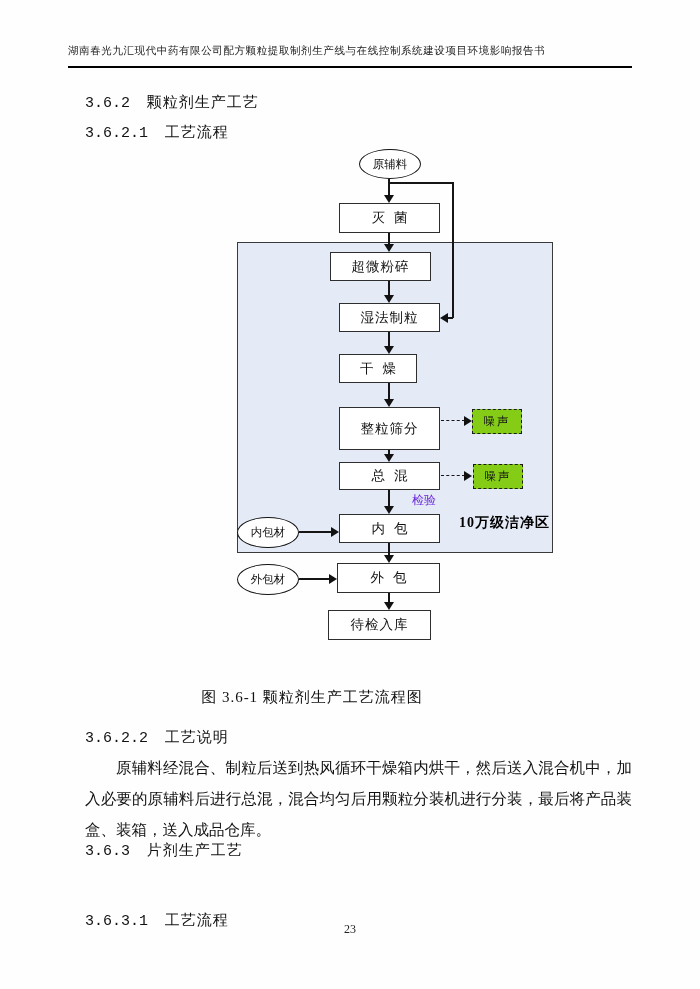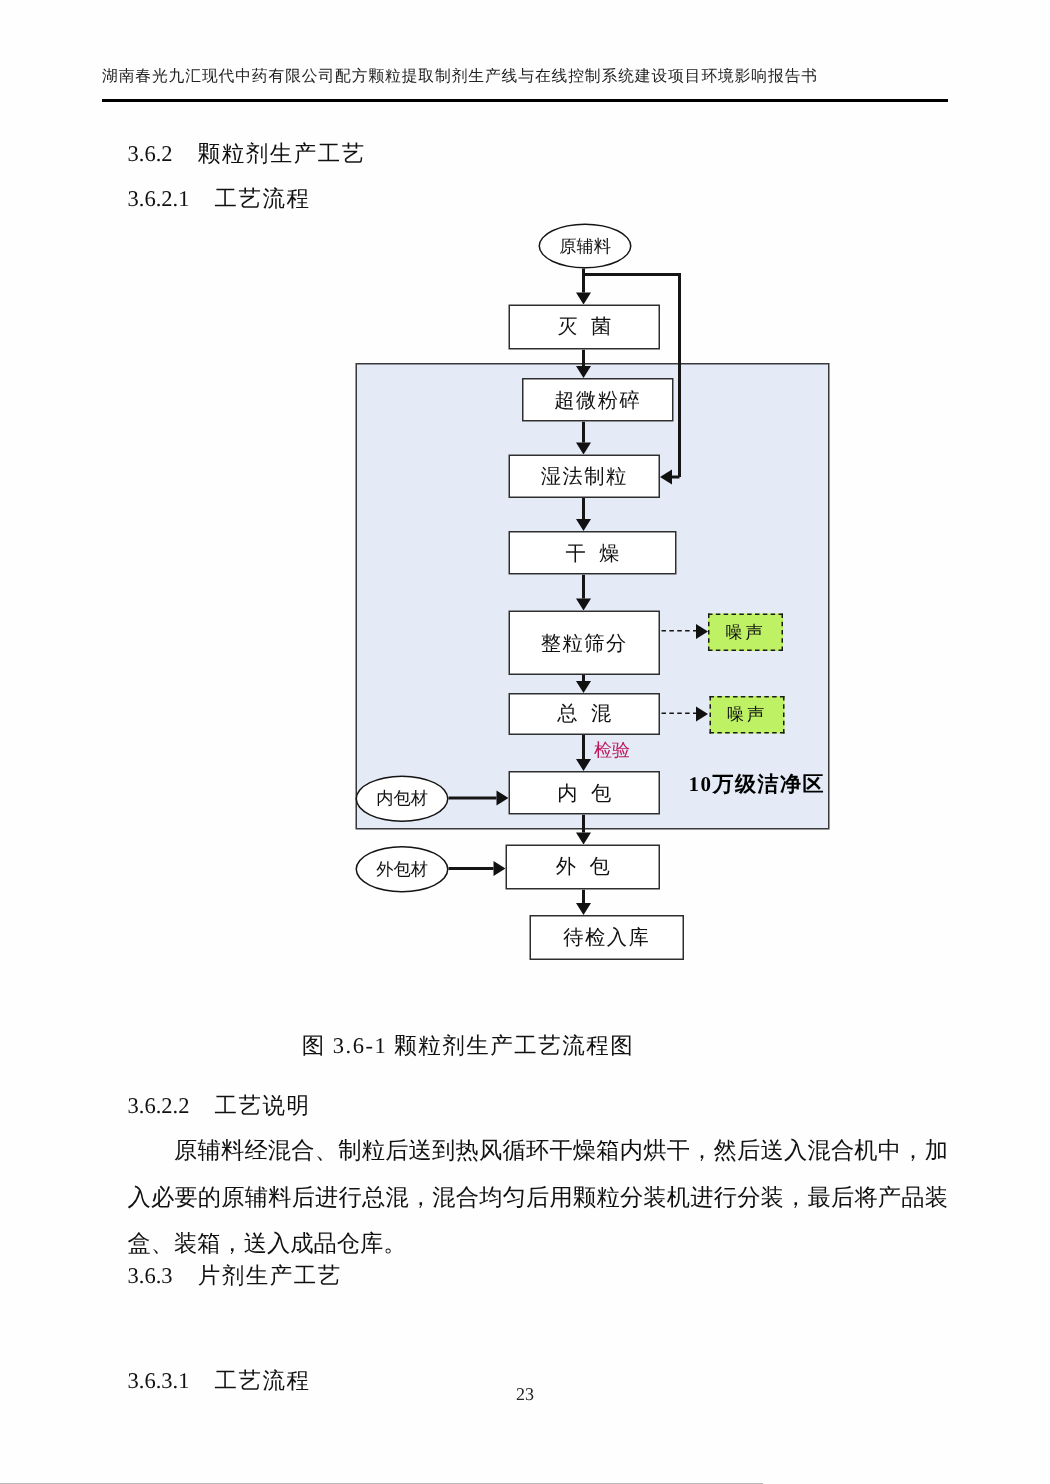--- a/index.html
+++ b/index.html
@@ -8,53 +8,53 @@
     position:relative; width:700px; height:989px; margin:0 auto;
     background:#fefefe; overflow:hidden;
     font-family:"Liberation Serif","DejaVu Serif",serif; color:#1a1a1a;
   }
   .running-header {
     position:absolute; left:68px; top:44px; width:564px;
     text-align:left; font-size:10.5px; letter-spacing:.6px; color:#222;
   }
   .header-rule { position:absolute; left:68px; top:66px; width:564px; height:2px; background:#000; }
   .heading { position:absolute; left:85px; font-size:15px; color:#111; white-space:nowrap; }
-  .heading .num { display:inline-block; }
+  .heading .num { display:inline-block;font-family:Liberation Mono, monospace; }
   .heading .ttl { display:inline-block; margin-left:13px; letter-spacing:1px; }
 
   
   .fbox {
     position:absolute; background:#fff; border:1.5px solid #2e2e2e; z-index:3;
     display:flex; align-items:center; justify-content:center;
     font-size:13.5px; color:#111; letter-spacing:1px;
   }
   .fbox.sp { letter-spacing:9px; text-indent:9px; }
   .oval {
     position:absolute; background:#fff; border:1.6px solid #141414; border-radius:50%; z-index:3;
     display:flex; align-items:center; justify-content:center; font-size:11.5px; color:#111;
   }
   .dashedbox {
-    position:absolute; background:#bef264; border:1.4px dashed #1a1a1a; z-index:3;
+    position:absolute; background:#84cc16; border:1.4px dashed #1a1a1a; z-index:3;
     display:flex; align-items:center; justify-content:center;
     font-size:11.5px; color:#111; letter-spacing:2px;
   }
   .vline { position:absolute; width:1.5px; background:#151515; z-index:2; }
   .hline { position:absolute; height:1.5px; background:#151515; z-index:2; }
   .dashh { position:absolute; height:0; border-top:1.5px dashed #151515; z-index:2; }
   .ah-down { position:absolute; width:0; height:0; z-index:2;
     border-left:5px solid transparent; border-right:5px solid transparent; border-top:8px solid #111; }
   .ah-right { position:absolute; width:0; height:0; z-index:2;
     border-top:5px solid transparent; border-bottom:5px solid transparent; border-left:8px solid #111; }
   .ah-left { position:absolute; width:0; height:0; z-index:2;
     border-top:5px solid transparent; border-bottom:5px solid transparent; border-right:8px solid #111; }
   .clean-area { position:absolute; left:237px; top:242px; width:316px; height:311px;
     border:1.5px solid #3a3a3a; z-index:1; }
   .clean-label { position:absolute; left:459px; top:514px; z-index:3;
     font-weight:bold; font-size:14px; letter-spacing:1px; color:#000; }
-  .flow-label { position:absolute; font-size:12px; color:#be185d; z-index:3; }
+  .flow-label { position:absolute; font-size:12px; color:#6d28d9; z-index:3;margin-left:16px; }
   .fig-caption { position:absolute; left:0; top:688px; width:624px; text-align:center;
     font-size:15px; color:#111; letter-spacing:1px; }
   .body-par { position:absolute; left:85px; top:752px; width:547px;
     font-size:15.5px; line-height:31px; text-align:justify; text-indent:2em; color:#111; }
   .page-num { position:absolute; left:0; top:922px; width:700px; text-align:center;
     font-size:12px; color:#222; }
 </style>
 </head>
 <body>
 
@@ -81,28 +81,28 @@
 
     <div class="vline" style="left:388px;top:179px;height:16px"></div>
     <div class="ah-down" style="left:384px;top:195px"></div>
 
     <div class="hline" style="left:389px;top:182px;width:64px"></div>
     <div class="vline" style="left:452px;top:182px;height:136px"></div>
     <div class="hline" style="left:448px;top:317px;width:5px"></div>
     <div class="ah-left" style="left:440px;top:313px"></div>
 
     <div class="fbox sp" style="left:339px;top:203px;width:101px;height:30px">灭菌</div>
-    <div class="fbox" style="left:348px;top:252px;width:101px;height:29px">超微粉碎</div>
+    <div class="fbox" style="left:330px;top:252px;width:101px;height:29px">超微粉碎</div>
     <div class="fbox" style="left:339px;top:303px;width:101px;height:29px">湿法制粒</div>
-    <div class="fbox sp" style="left:339px;top:354px;width:112px;height:29px">干燥</div>
+    <div class="fbox sp" style="left:339px;top:354px;width:78px;height:29px">干燥</div>
     <div class="fbox" style="left:339px;top:407px;width:101px;height:43px">整粒筛分</div>
     <div class="fbox sp" style="left:339px;top:462px;width:101px;height:28px">总混</div>
     <div class="fbox sp" style="left:339px;top:514px;width:101px;height:29px">内包</div>
     <div class="fbox sp" style="left:337px;top:563px;width:103px;height:30px">外包</div>
-    <div class="fbox" style="left:353px;top:610px;width:103px;height:30px">待检入库</div>
+    <div class="fbox" style="left:328px;top:610px;width:103px;height:30px">待检入库</div>
 
     <div class="vline" style="left:388px;top:233px;height:11px"></div>
     <div class="ah-down" style="left:384px;top:244px"></div>
 
     <div class="vline" style="left:388px;top:281px;height:14px"></div>
     <div class="ah-down" style="left:384px;top:295px"></div>
 
     <div class="vline" style="left:388px;top:332px;height:14px"></div>
     <div class="ah-down" style="left:384px;top:346px"></div>
 

